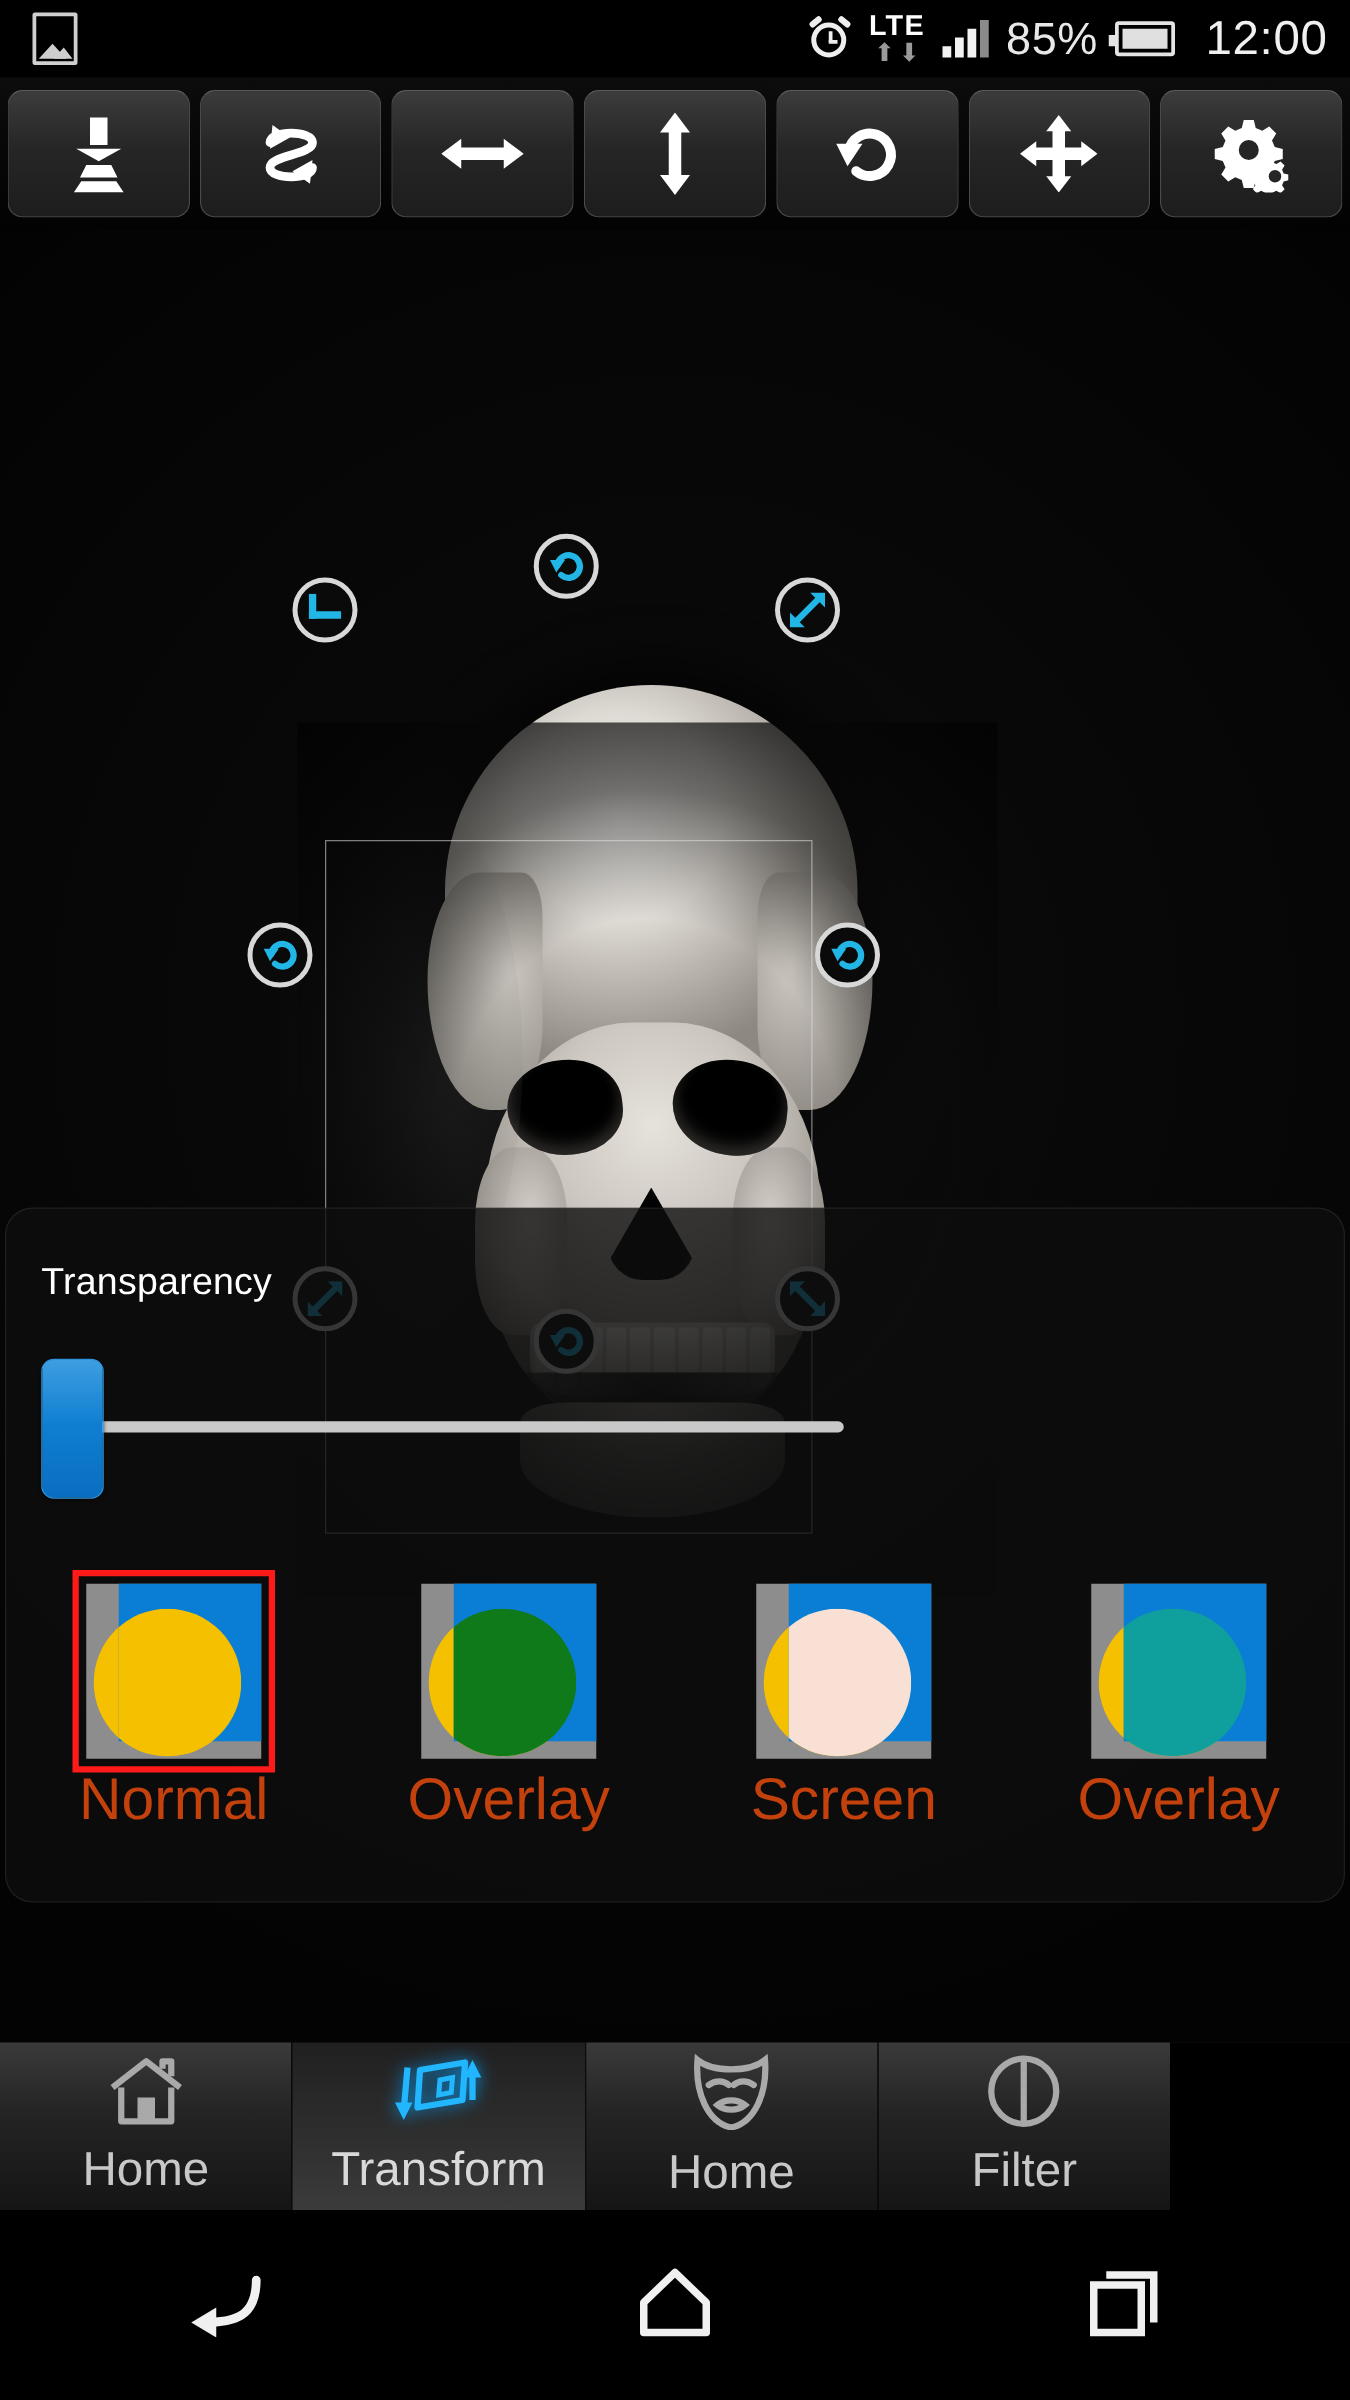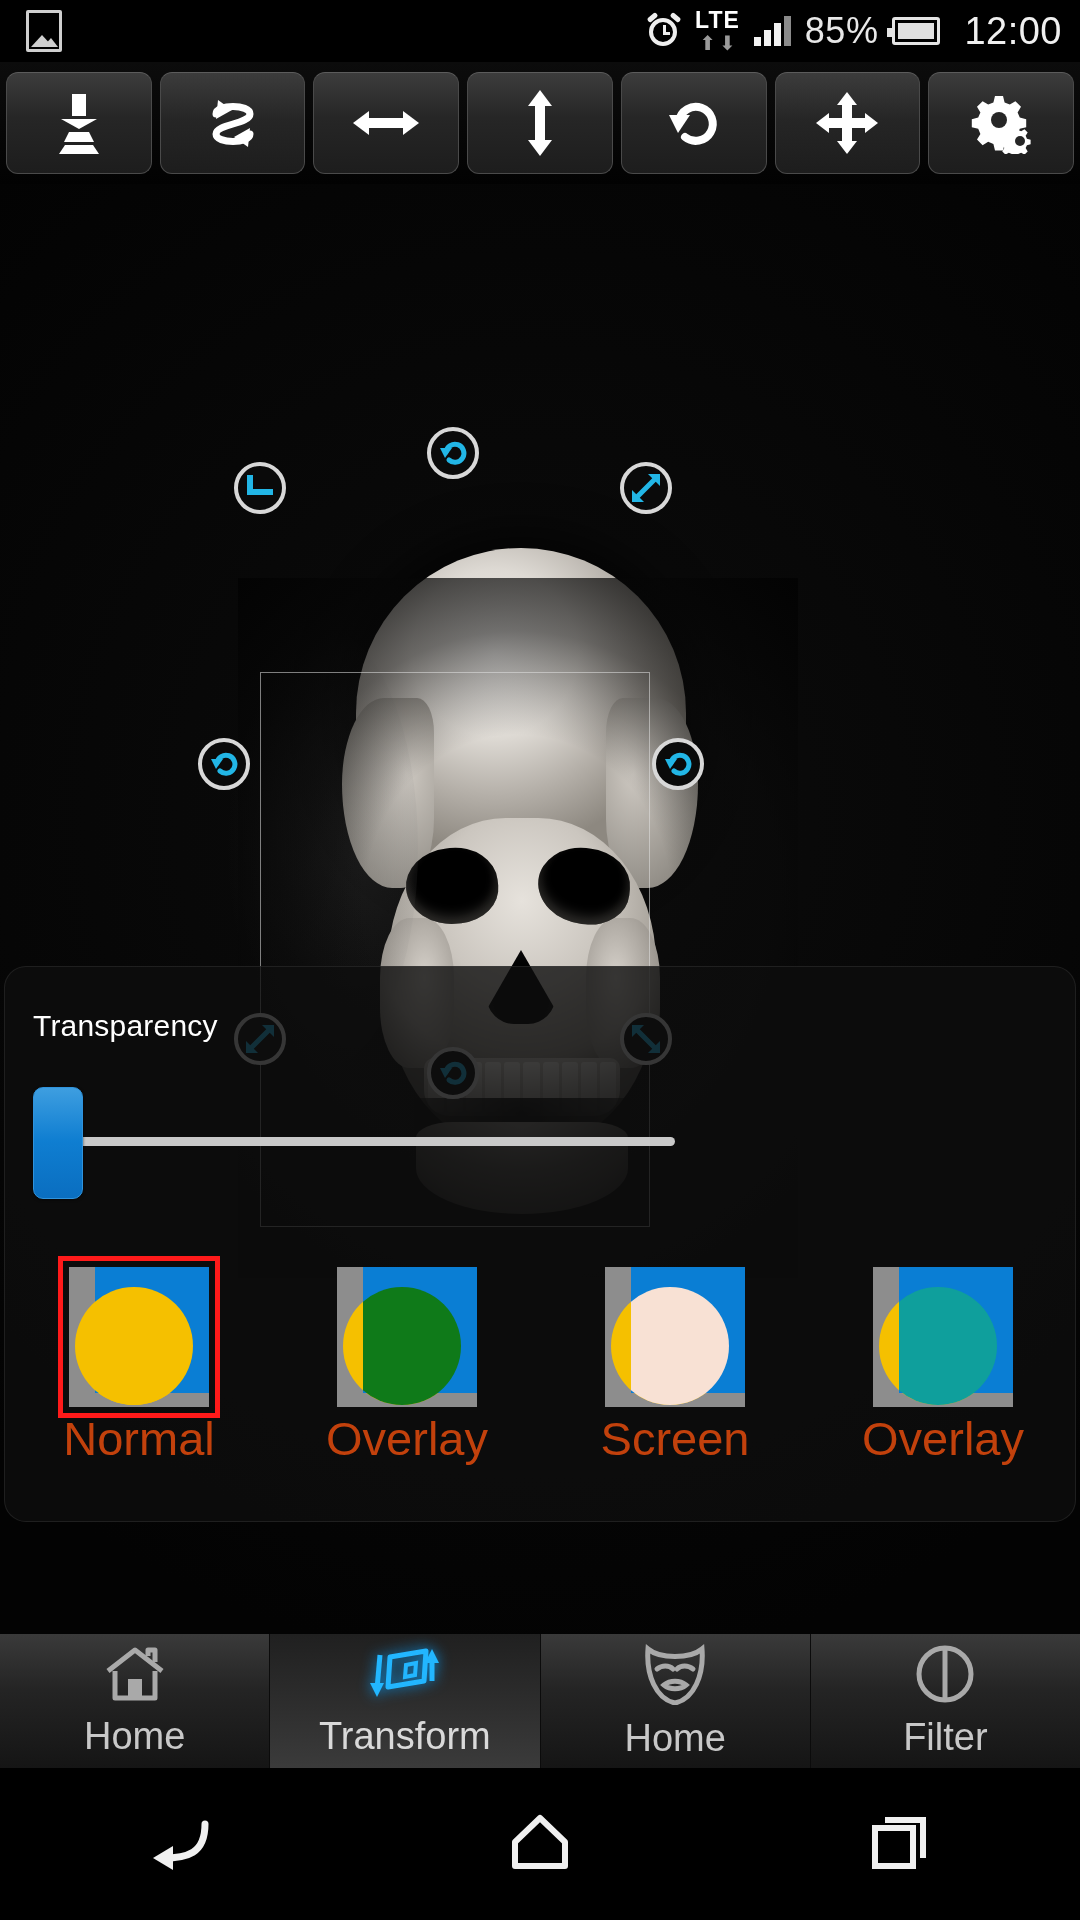--- a/index.html
+++ b/index.html
@@ -123,21 +123,21 @@
   .bcell{width:268px;display:flex;flex-direction:column;align-items:center;}
   .thumbwrap{width:140px;height:140px;position:relative;}
   .thumbwrap.sel{outline:5px solid #ff1a1a;outline-offset:6px;}
   .tgray{position:absolute;left:0;top:0;width:140px;height:140px;background:#8d8d8d;}
   .tcircle{position:absolute;left:6px;top:20px;width:118px;height:118px;border-radius:50%;background:#f5c000;}
   .tblue{position:absolute;left:26px;top:0;width:114px;height:126px;background:#0a7ed4;}
   .tblend{position:absolute;border-radius:50%;}
   .blabel{margin-top:4px;color:#c2410c;font-size:47px;}
 
   
-  .navbar{position:absolute;left:0;top:1634px;width:1080px;height:134px;display:flex;background:#000;}
+  .navbar{position:absolute;left:0;top:1634px;width:936px;height:134px;display:flex;background:#000;}
   .nav{flex:1;position:relative;display:flex;flex-direction:column;align-items:center;
        justify-content:center;gap:8px;
        background:linear-gradient(#3a3a3a,#242424 42%,#151515);
        border-right:1px solid #0b0b0b;}
   .nav.active{background:linear-gradient(#202020,#2e2e2e 55%,#3b3b3b);}
   .nav .nlabel{font-size:38px;color:#c8c8c8;}
   .nav.active .nlabel{color:#d9d9d9;}
 
   
   .softkeys{position:absolute;left:0;top:1768px;width:1080px;height:152px;background:#000;

